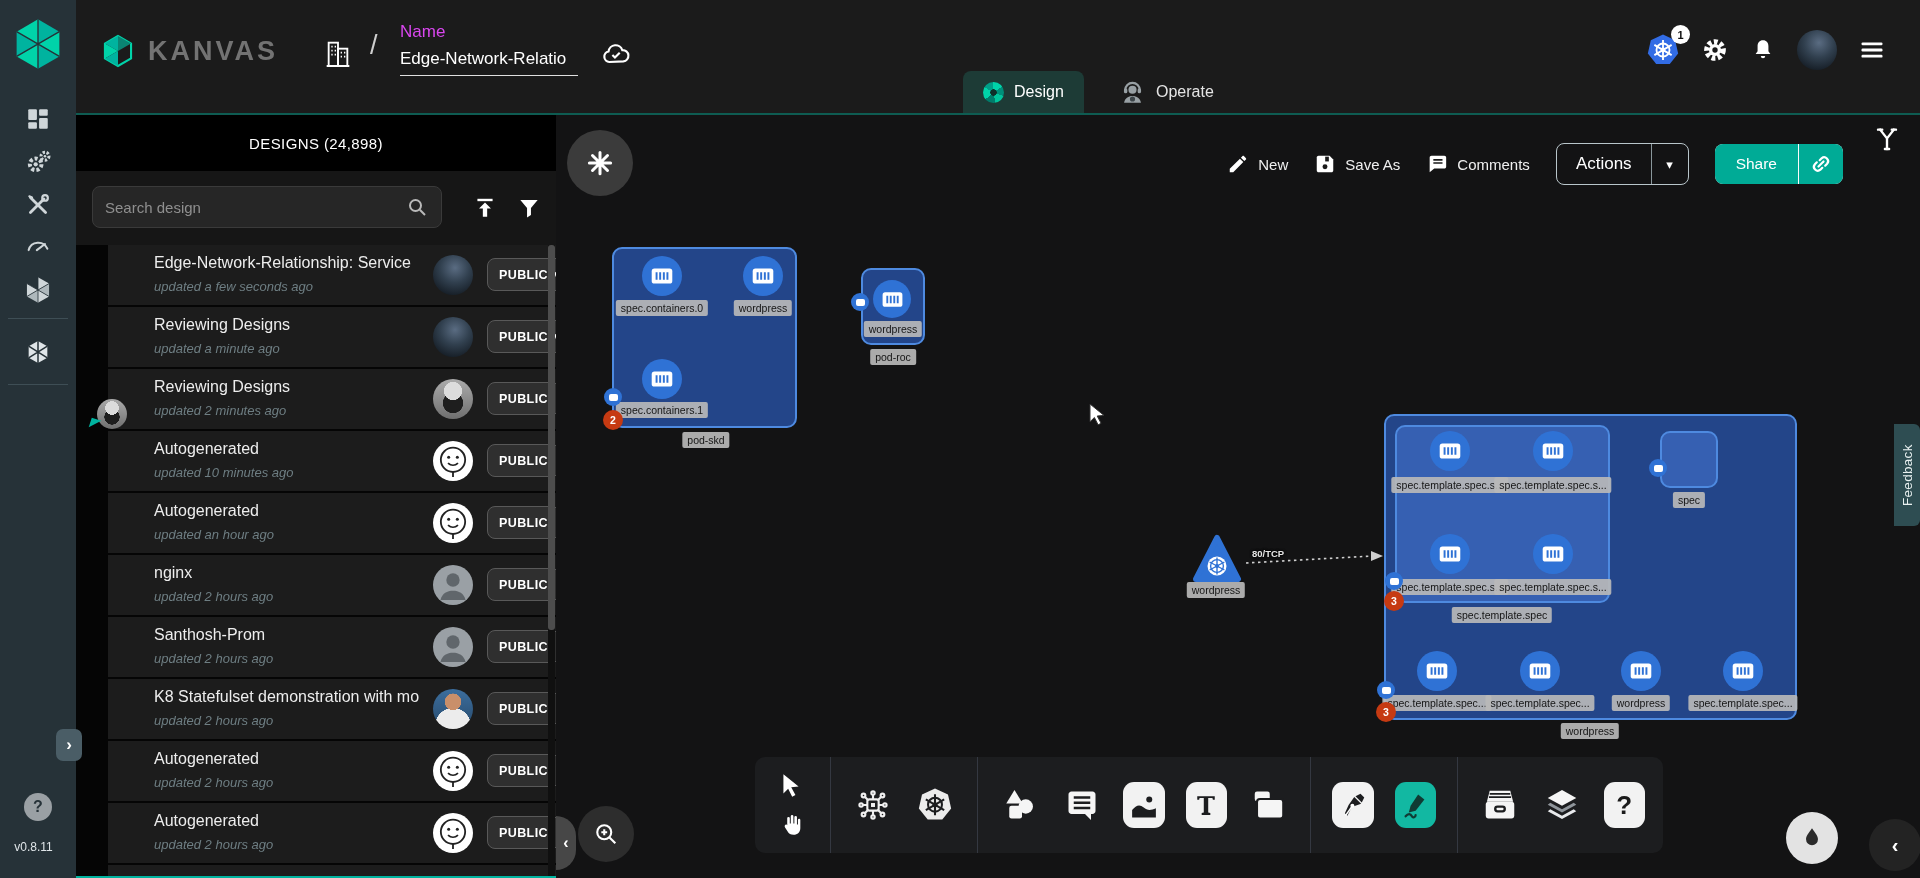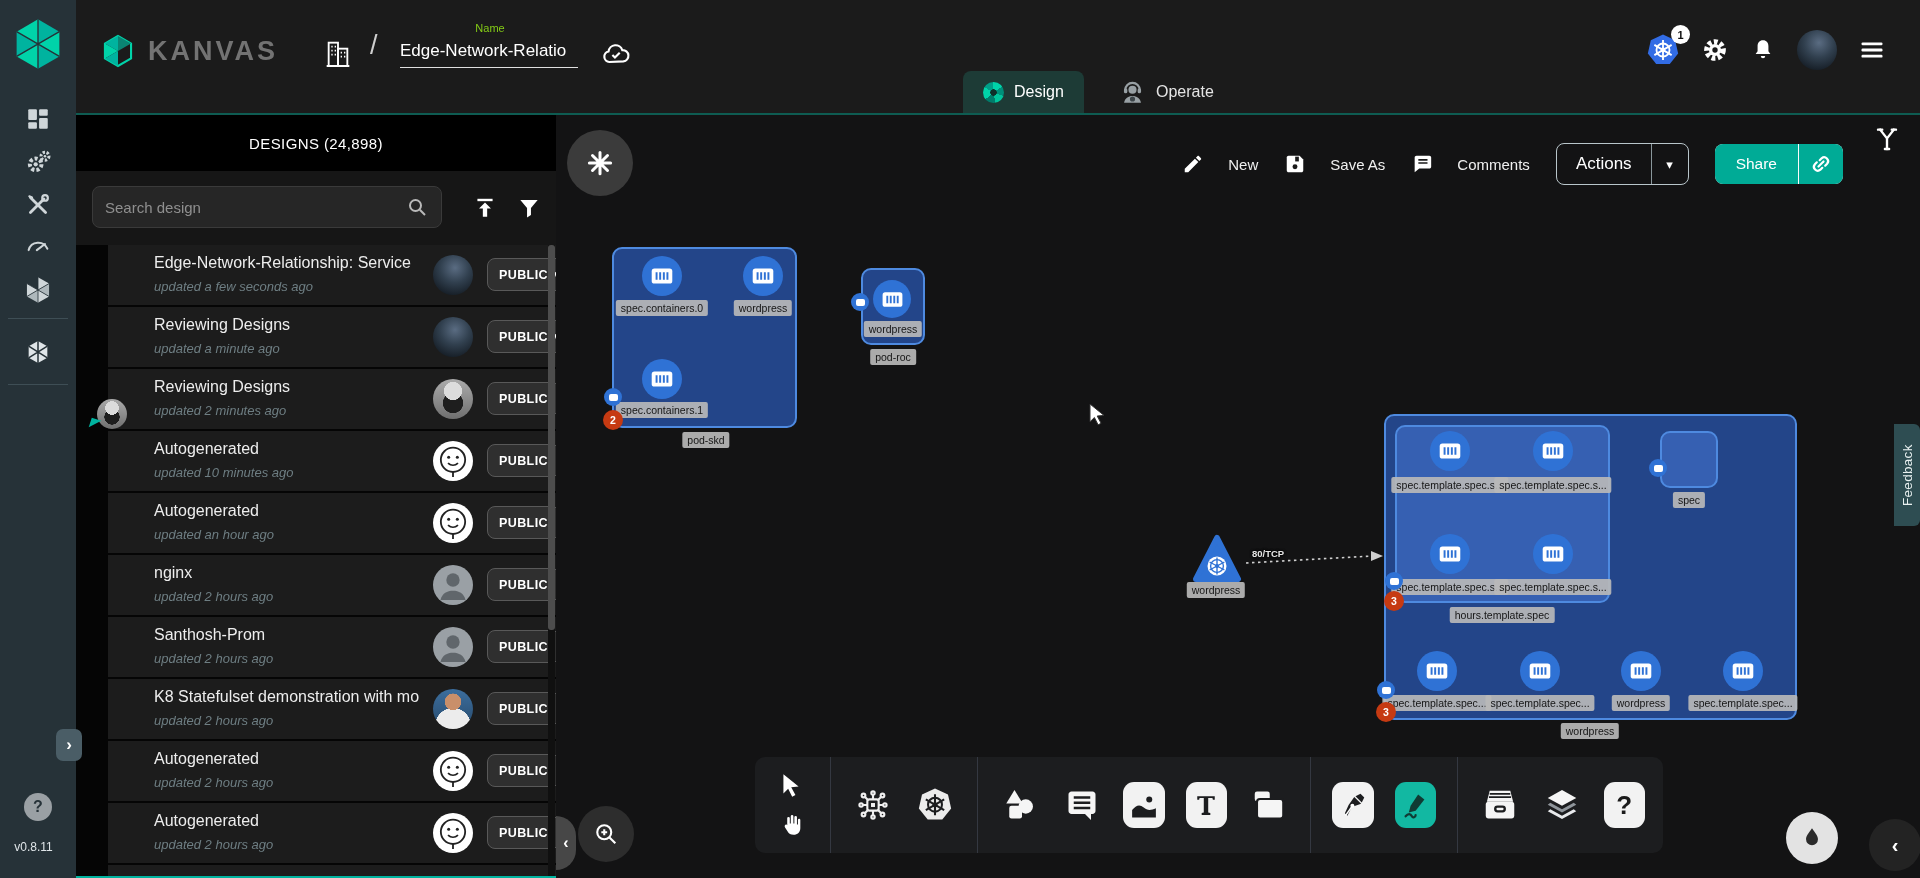--- a/index.html
+++ b/index.html
@@ -21,21 +21,21 @@
   .rail-version{position:absolute;left:0;top:840px;width:67px;text-align:center;font-size:12px;color:#dfe5e8;}
 
   
   .topbar{position:absolute;left:76px;top:0;right:0;height:113px;background:#1b1b1b;z-index:25;}
   .teal-line{position:absolute;left:76px;right:0;top:113px;height:2px;background:#0e5c52;z-index:26;}
   .brand{position:absolute;left:24px;top:33px;display:flex;align-items:center;gap:12px;}
   .brand-text{font-size:27px;font-weight:bold;letter-spacing:3px;color:#737373;}
   .org-icon{position:absolute;left:246px;top:38px;}
   .crumb-slash{position:absolute;left:294px;top:30px;font-size:27px;color:#cfcfcf;font-weight:300;}
   .name-block{position:absolute;left:324px;top:22px;width:180px;}
-  .name-label{font-size:11px;color:#84cc16;text-align:center;}
+  .name-label{font-size:17px;color:#d946ef;}
   .name-input{margin-top:5px;width:178px;background:transparent;border:none;border-bottom:1px solid #e0e0e0;
               color:#fff;font-size:17px;font-family:"Liberation Sans",sans-serif;padding:2px 0 6px 0;outline:none;}
   .cloud-icon{position:absolute;left:524px;top:38px;}
   .top-icons{position:absolute;right:34px;top:30px;display:flex;align-items:center;gap:21px;}
   .icon-btn{background:none;border:none;cursor:pointer;color:#fff;display:flex;align-items:center;justify-content:center;position:relative;}
   .k8s-badge{position:absolute;top:-8px;right:-10px;width:19px;height:19px;border-radius:50%;background:#fff;
              color:#111;font-size:11px;font-weight:bold;display:flex;align-items:center;justify-content:center;}
   .avatar40{width:40px;height:40px;border-radius:50%;overflow:hidden;border:none;cursor:pointer;}
   .av-dark{background:radial-gradient(circle at 55% 32%,#5a6c82 0%,#31404f 42%,#0b1016 96%);}
   
@@ -82,21 +82,21 @@
   .collab-av{width:30px;height:30px;border-radius:50%;}
   .collab-tri{position:absolute;left:-7px;top:20px;width:0;height:0;border-top:10px solid #00b39f;
               border-right:10px solid transparent;transform:rotate(18deg);}
 
   
   .canvas{position:absolute;left:556px;top:115px;right:0;bottom:0;background:#131314;overflow:hidden;}
   .world{position:absolute;left:-556px;top:-115px;width:1920px;height:878px;}
   .float-snow{position:absolute;left:567px;top:130px;width:66px;height:66px;border-radius:50%;background:#3b3b3b;
               border:none;cursor:pointer;display:flex;align-items:center;justify-content:center;}
   .cnv-toolbar{position:absolute;right:77px;top:142px;height:44px;display:flex;align-items:center;gap:26px;}
-  .tool-item{display:flex;align-items:center;gap:24px;background:none;border:none;color:#f0f0f0;font-size:15px;
+  .tool-item{display:flex;align-items:center;gap:9px;background:none;border:none;color:#f0f0f0;font-size:15px;
              font-family:"Liberation Sans",sans-serif;cursor:pointer;}
   .actions-btn{display:flex;align-items:stretch;height:42px;border:1px solid #b9c6cb;border-radius:8px;background:transparent;cursor:pointer;}
   .actions-label{display:flex;align-items:center;padding:0 19px;font-size:17px;color:#fff;}
   .actions-sep{width:1px;background:#8a979c;}
   .actions-caret{display:flex;align-items:center;justify-content:center;width:36px;color:#fff;font-size:13px;}
   .share-btn{display:flex;align-items:stretch;height:40px;border-radius:8px;overflow:hidden;border:none;cursor:pointer;padding:0;}
   .share-label{display:flex;align-items:center;padding:0 21px;background:#00ab96;color:#fff;font-size:15.5px;font-family:"Liberation Sans",sans-serif;}
   .share-sep{width:1px;background:rgba(255,255,255,.75);}
   .share-link{display:flex;align-items:center;justify-content:center;width:44px;background:#00ab96;}
   .branch-btn{position:absolute;left:1872px;top:124px;background:none;border:none;cursor:pointer;color:#fff;}
@@ -602,21 +602,21 @@
       <div class="chip" style="left:1450px;top:579px;">spec.template.spec.s...</div>
       <div class="kc" style="left:1533px;top:534px;">
         <svg width="26" height="26" viewBox="0 0 24 24">
             <rect x="2.5" y="5" width="19" height="14" rx="2.5" fill="#fff"></rect>
             <path d="M7 8.5v7M10.3 8.5v7M13.7 8.5v7M17 8.5v7" stroke="#2f72d5" stroke-width="1.8"></path>
           </svg>
       </div>
       <div class="chip" style="left:1553px;top:579px;">spec.template.spec.s...</div>
       <div class="bblue" style="left:1385px;top:572px;"></div>
       <div class="bred" style="left:1384px;top:591px;">3</div>
-      <div class="chip" style="left:1502px;top:607px;">hours.template.spec</div>
+      <div class="chip" style="left:1502px;top:607px;">spec.template.spec</div>
 
       <div class="nrect light" style="left:1660px;top:431px;width:58px;height:57px;"></div>
       <div class="bblue" style="left:1649px;top:459px;"></div>
       <div class="chip" style="left:1689px;top:492px;">spec</div>
 
       <div class="kc" style="left:1417px;top:651px;">
         <svg width="26" height="26" viewBox="0 0 24 24">
             <rect x="2.5" y="5" width="19" height="14" rx="2.5" fill="#fff"></rect>
             <path d="M7 8.5v7M10.3 8.5v7M13.7 8.5v7M17 8.5v7" stroke="#2f72d5" stroke-width="1.8"></path>
           </svg>

